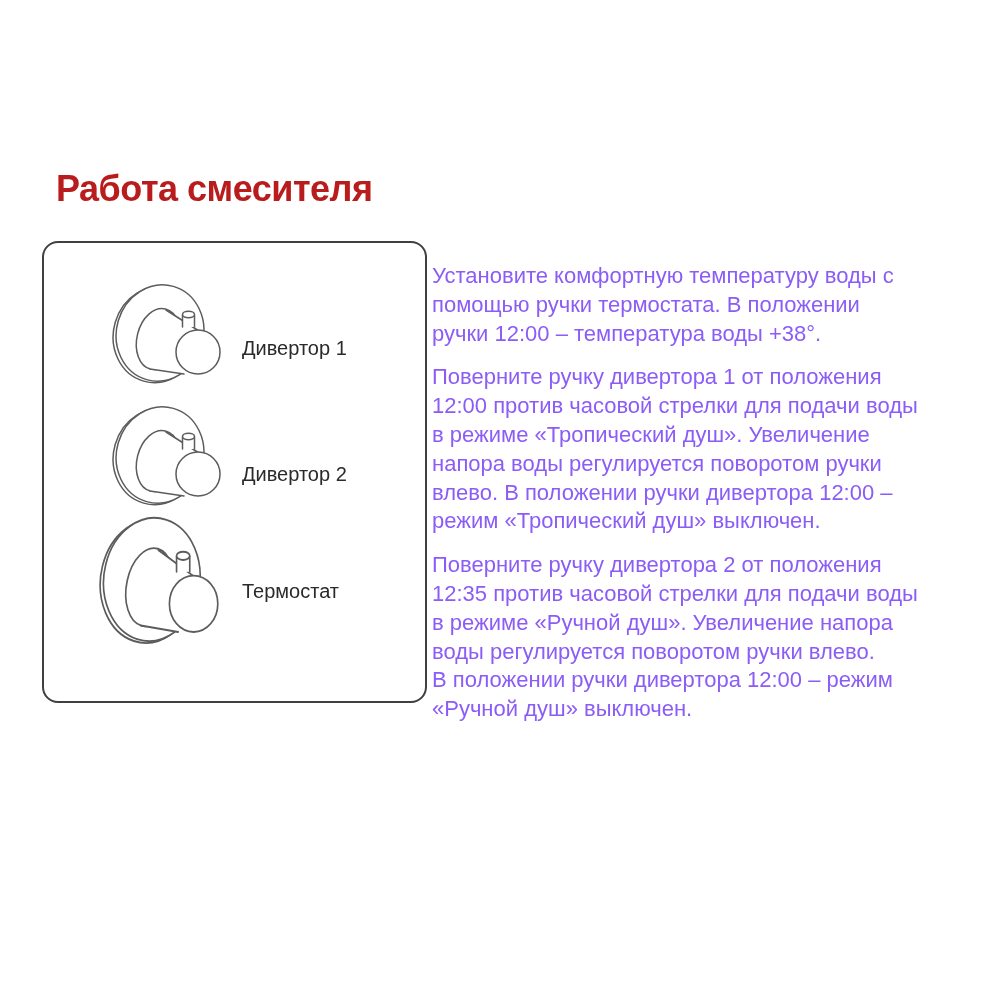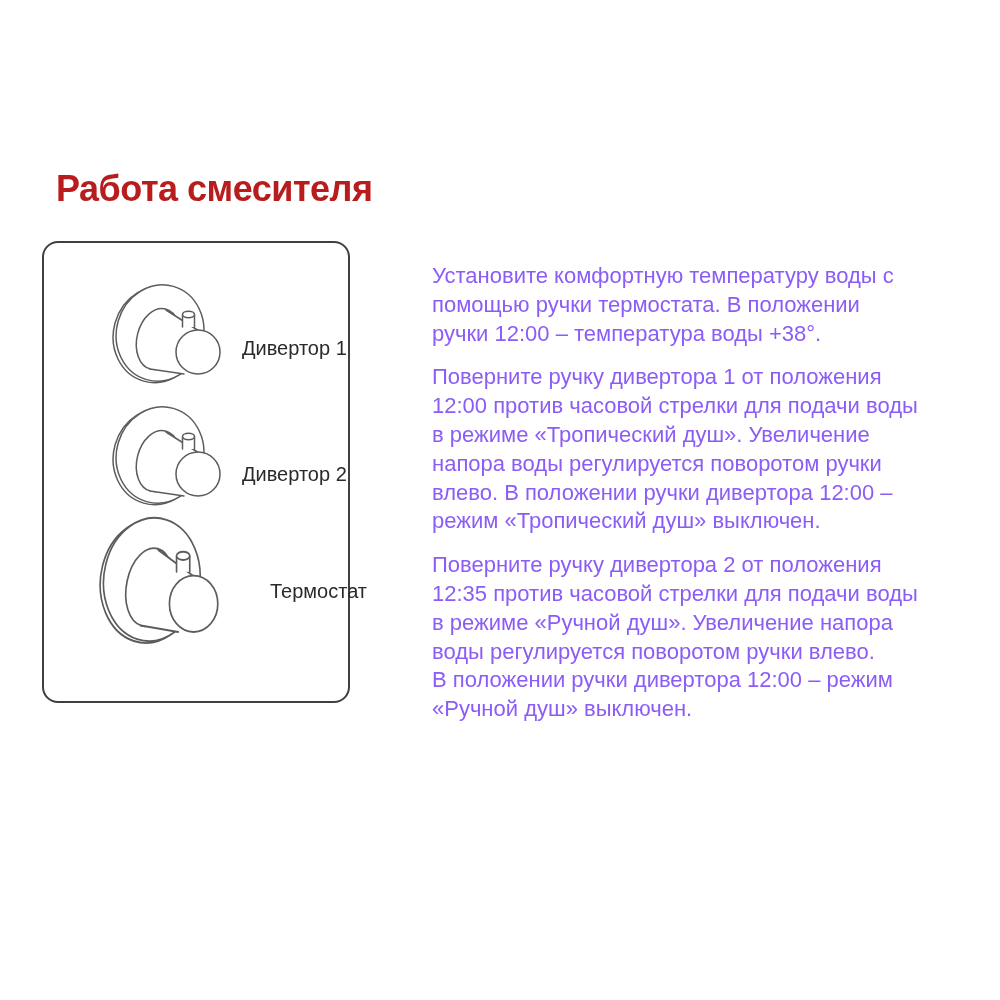--- a/index.html
+++ b/index.html
@@ -23,21 +23,21 @@
     font-size: 36px;
     font-weight: bold;
     letter-spacing: -0.5px;
     color: #b91c1c;
     white-space: nowrap;
   }
   .diagram-frame {
     position: absolute;
     left: 42px;
     top: 241px;
-    width: 308px;
+    width: 385px;
     height: 462px;
     border: 2px solid #404040;
     border-radius: 16px;
     background: #ffffff;
     box-sizing: border-box;
   }
   .handle-svg {
     position: absolute;
     display: block;
   }
@@ -47,21 +47,21 @@
   .handle-label {
     position: absolute;
     left: 198px;
     font-size: 20px;
     line-height: 24px;
     color: #2a2a2a;
     white-space: nowrap;
   }
   .label-1 { top: 93px;  }
   .label-2 { top: 219px; }
-  .label-3 { top: 336px; margin-left: 28px; }
+  .label-3 { top: 336px; }
   .instructions {
     position: absolute;
     left: 432px;
     top: 238px;
     width: 556px;
     color: #8b5cf6;
     margin-top: 24px;
   }
   .instructions p {
     margin: 0 0 15px 0;

